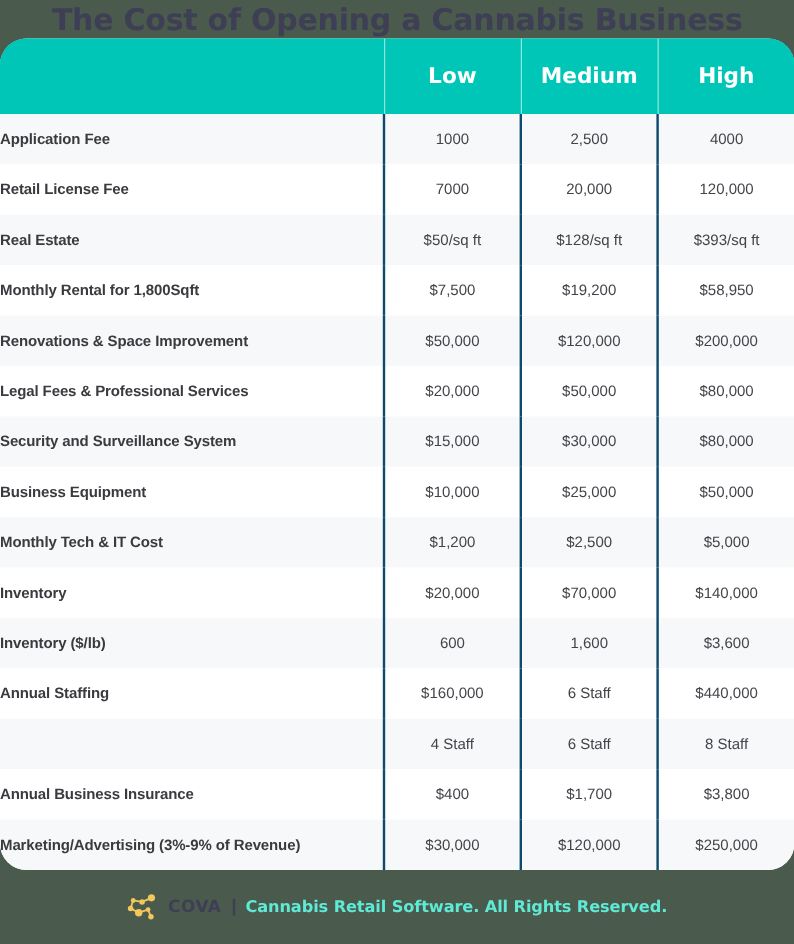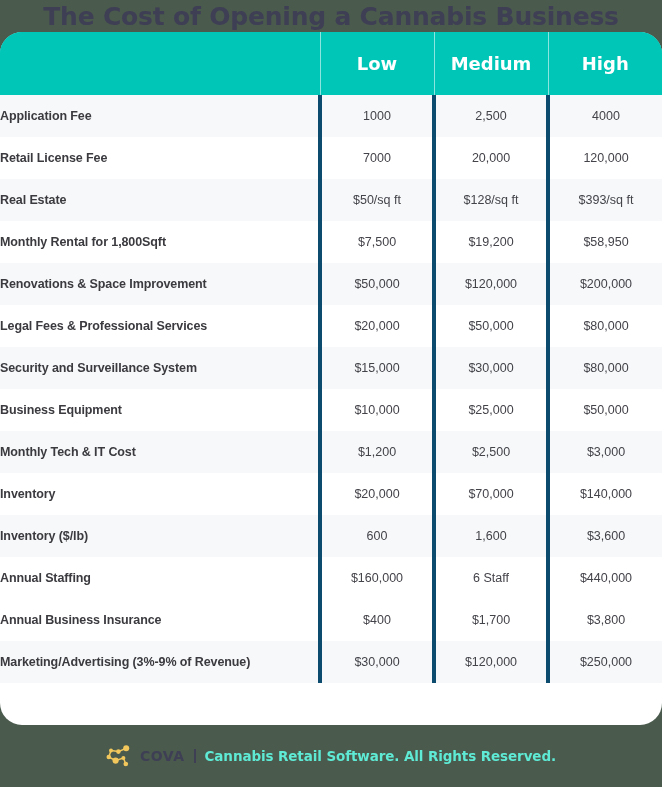--- a/index.html
+++ b/index.html
@@ -71,21 +71,21 @@
   .hdr-row th.blank {
     border-left: none;
   }
   tbody tr { height: 42px; }
   tbody tr.alt { background: #f7f8f9; }
   tbody tr.plain { background: #ffffff; }
   tbody td {
     padding: 0;
     height: 42px;
     vertical-align: middle;
-    border-left: 4px solid #0c4a6e;
+    border-left: 2px solid #0c4a6e;
   }
   tbody td.label {
     border-left: none;
     font-size: 12.5px;
     font-weight: bold;
     color: #3a3a3f;
     letter-spacing: -0.1px;
     white-space: nowrap;
   }
   tbody td.val {
@@ -199,39 +199,45 @@
           <tr class="plain">
             <td class="label">Business Equipment</td>
             <td class="val">$10,000</td>
             <td class="val">$25,000</td>
             <td class="val">$50,000</td>
           </tr>
           <tr class="alt">
             <td class="label">Monthly Tech &amp; IT Cost</td>
             <td class="val">$1,200</td>
             <td class="val">$2,500</td>
-            <td class="val">$3,000</td>
+            <td class="val">$5,000</td>
           </tr>
           <tr class="plain">
             <td class="label">Inventory</td>
             <td class="val">$20,000</td>
             <td class="val">$70,000</td>
             <td class="val">$140,000</td>
           </tr>
           <tr class="alt">
             <td class="label">Inventory ($/lb)</td>
             <td class="val">600</td>
             <td class="val">1,600</td>
             <td class="val">$3,600</td>
           </tr>
           <tr class="plain">
             <td class="label">Annual Staffing</td>
             <td class="val">$160,000</td>
             <td class="val">6 Staff</td>
             <td class="val">$440,000</td>
+          </tr>
+          <tr class="alt">
+            <td class="label"></td>
+            <td class="val">4 Staff</td>
+            <td class="val">6 Staff</td>
+            <td class="val">8 Staff</td>
           </tr>
           <tr class="plain">
             <td class="label">Annual Business Insurance</td>
             <td class="val">$400</td>
             <td class="val">$1,700</td>
             <td class="val">$3,800</td>
           </tr>
           <tr class="alt">
             <td class="label">Marketing/Advertising (3%-9% of Revenue)</td>
             <td class="val">$30,000</td>

